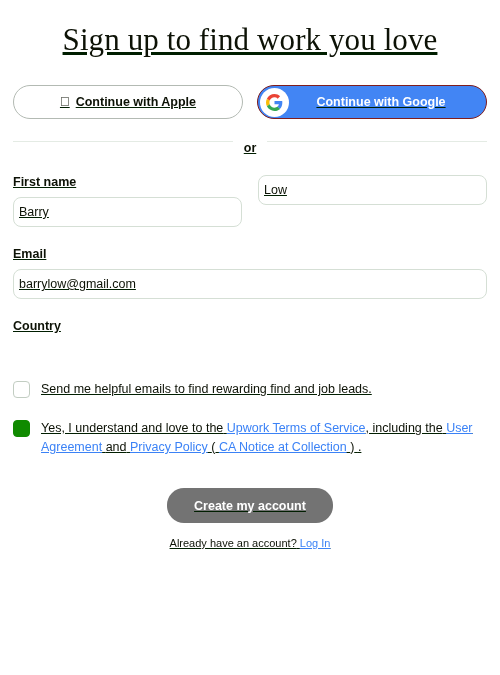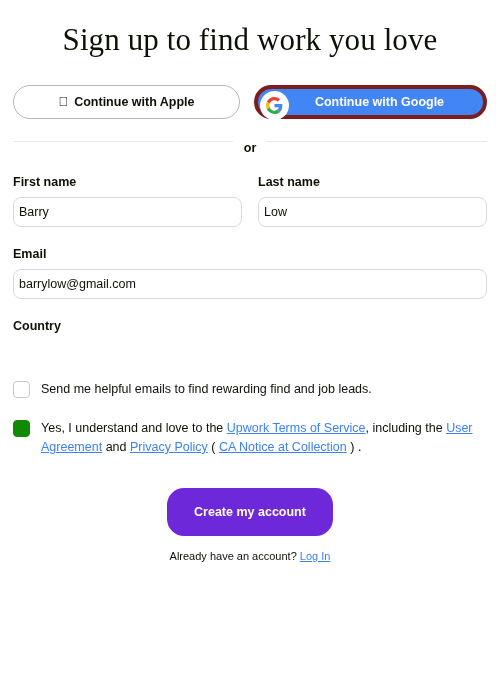--- a/index.html
+++ b/index.html
@@ -13,20 +13,21 @@
     font-family: "Liberation Sans", sans-serif;
     color: #001e00;
     overflow: hidden;
   }
   .page {
     width: 500px;
     height: 675px;
     position: relative;
     box-sizing: border-box;
     padding: 0 13px;
+    text-decoration: underline;
   }
 
   
   .page-title {
     font-family: "Liberation Serif", serif;
     font-size: 31px;
     font-weight: 400;
     text-align: center;
     color: #0d1206;
     margin: 0;
@@ -60,21 +61,21 @@
   }
   .apple-btn .apple-icon {
     font-size: 13px;
     line-height: 1;
     margin-right: 6px;
     position: relative;
     top: -1px;
   }
   .google-btn {
     background: #4285f4;
-    border: 4px solid #7f1d1d;
+    border: 1px solid #7f1d1d;
     color: #ffffff;
     justify-content: center;
   }
   .google-badge {
     position: absolute;
     left: 2px;
     top: 2px;
     width: 29px;
     height: 29px;
     border-radius: 50%;
@@ -198,25 +199,25 @@
     cursor: pointer;
   }
 
   
   .submit-wrap {
     display: flex;
     justify-content: center;
     margin-top: 31px;
   }
   .submit-btn {
-    background: #6d28d9;
+    background: #737373;
     color: #ffffff;
     border: none;
     border-radius: 17px;
-    height: 48px;
+    height: 35px;
     padding: 0 27px;
     font-family: "Liberation Sans", sans-serif;
     font-size: 12.5px;
     font-weight: 700;
     cursor: pointer;
   }
   .login-line {
     text-align: center;
     margin-top: 14px;
     font-size: 11px;
@@ -256,21 +257,20 @@
     <span class="or-text">or</span>
     <span class="line"></span>
   </div>
 
   <div class="field-row">
     <div class="field">
       <span class="field-label">First name</span>
       <div class="text-input">Barry</div>
     </div>
     <div class="field">
-      <span class="field-label">Last name</span>
       <div class="text-input">Low</div>
     </div>
   </div>
 
   <div class="full-field">
     <span class="field-label">Email</span>
     <div class="text-input">barrylow@gmail.com</div>
   </div>
 
 

